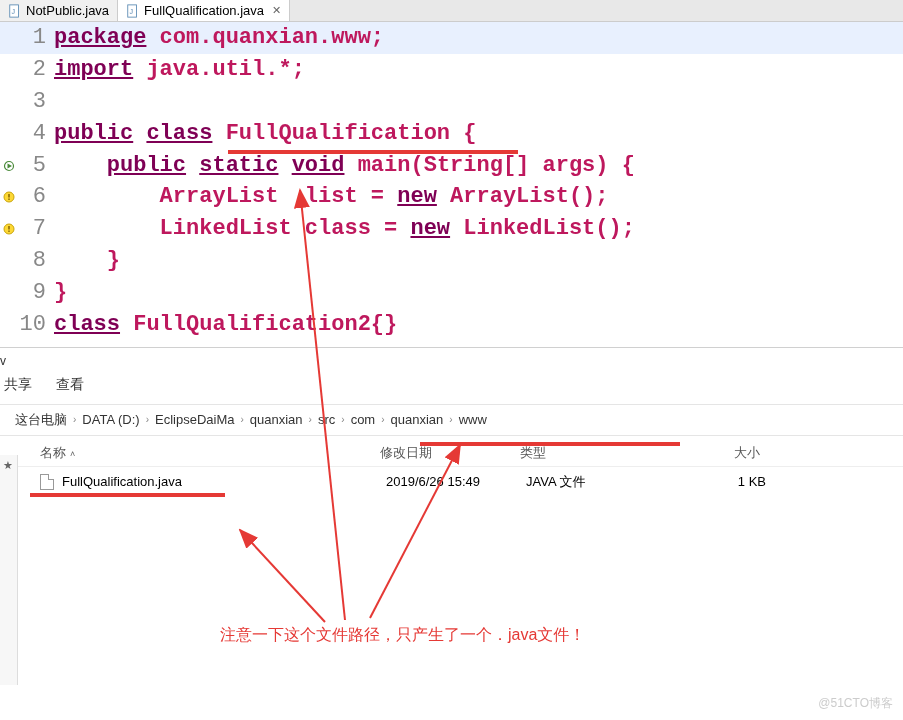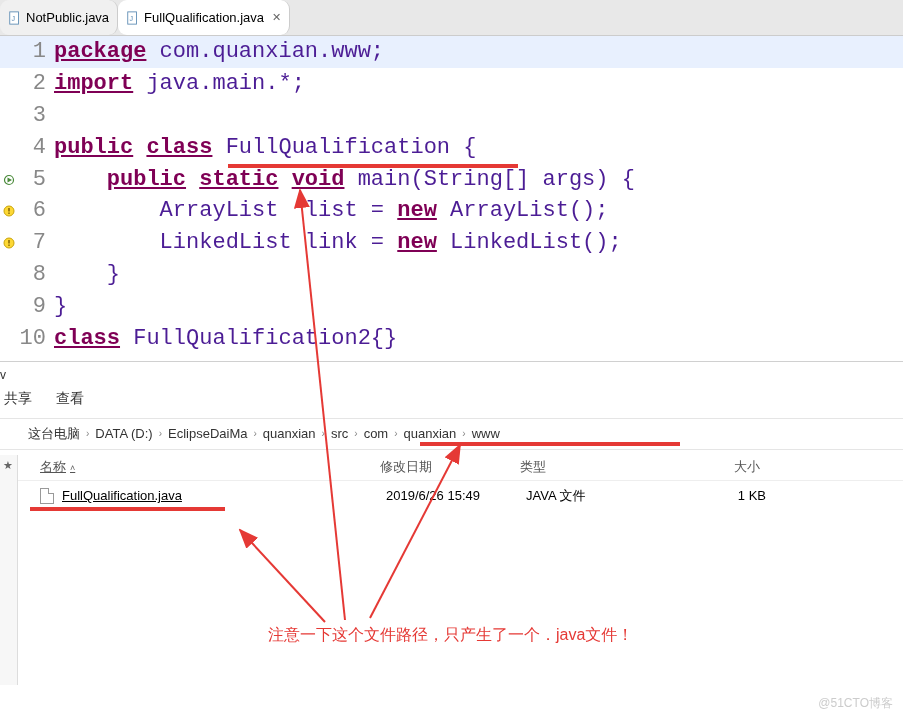--- a/index.html
+++ b/index.html
@@ -1,48 +1,48 @@
 <!DOCTYPE html>
 <html><head>
 <meta charset="utf-8">
 <style>
 * { margin: 0; padding: 0; box-sizing: border-box; }
 body { font-family: "Microsoft YaHei", "Segoe UI", sans-serif; font-size: 13px; background: #fff; width: 903px; }
 
 
 .tab-bar { display: flex; background: #e8e8e8; border-bottom: 1px solid #ccc; }
-.tab { display: flex; align-items: center; padding: 10px 8px; border-right: 1px solid #ccc; background: #f0f0f0; cursor: pointer; gap: 4px; border-radius: 9px; }
+.tab { display: flex; align-items: center; padding: 3px 8px; border-right: 1px solid #ccc; background: #f0f0f0; cursor: pointer; gap: 4px; }
 .tab.active { background: #fff; }
 .tab-icon { width: 14px; height: 14px; display: inline-block; }
 .tab-close { font-size: 11px; color: #666; margin-left: 4px; }
 
 
 .editor { background: #fff; font-family: Consolas, "Courier New", monospace; font-size: 22px; line-height: 1.45; position: relative; }
 .code-line { display: flex; }
 .gutter-mark { width: 18px; display: flex; align-items: center; justify-content: center; }
 .line-num { width: 36px; text-align: right; color: #888; padding-right: 8px; user-select: none; }
 .code { white-space: pre; flex: 1; }
 .hl-line { background: #e8f0fe; }
 
 .kw { color: #7f0055; font-weight: bold; text-decoration: underline; }
-.plain { color: #4c1d95; }
+.plain { color: #be185d; font-weight: bold; }
 
 
 .red-underline { position: absolute; height: 4px; background: #e53935; }
 
 
 .explorer { border-top: 1px solid #d0d0d0; margin-top: 6px; }
 .explorer-header { padding: 6px 0 4px 0; font-size: 12px; color: #333; }
 .explorer-toolbar { display: flex; gap: 24px; padding: 4px 4px 10px 4px; color: #333; font-size: 14px; }
-.breadcrumb { display: flex; align-items: center; gap: 6px; padding: 6px 28px; border-top: 1px solid #e5e5e5; border-bottom: 1px solid #e5e5e5; font-size: 13px; color: #333; position: relative; }
+.breadcrumb { display: flex; align-items: center; gap: 6px; padding: 6px 15px; border-top: 1px solid #e5e5e5; border-bottom: 1px solid #e5e5e5; font-size: 13px; color: #333; position: relative; }
 .breadcrumb .sep { color: #888; font-size: 10px; }
 .breadcrumb .crumb { cursor: pointer; }
 
 .file-columns { display: flex; padding: 8px 0 4px 40px; color: #555; font-size: 13px; border-bottom: 1px solid #eee; }
-.col-name { width: 340px; text-decoration: underline; }
+.col-name { width: 340px; }
 .col-date { width: 140px; }
 .col-type { width: 140px; }
 .col-size { width: 100px; text-align: right; }
 .sort-caret { font-size: 9px; color: #666; margin-left: 4px; }
 
 .file-row { display: flex; padding: 6px 0 2px 40px; font-size: 13px; align-items: center; position: relative; }
 .file-icon { width: 14px; height: 16px; border: 1px solid #999; margin-right: 8px; position: relative; }
 .file-icon::after { content: ''; position: absolute; top: -1px; right: -1px; width: 5px; height: 5px; background: #fff; border-left: 1px solid #999; border-bottom: 1px solid #999; }
 
 
@@ -80,21 +80,21 @@
 
   <div class="red-underline" style="left:228px; top:128px; width:290px;"></div>
 <div class="code-line hl-line">
       <div class="gutter-mark"></div>
       <div class="line-num">1</div>
       <div class="code"><span class="kw">package</span><span class="plain"> com.quanxian.www;</span></div>
     </div>
     <div class="code-line">
       <div class="gutter-mark"></div>
       <div class="line-num">2</div>
-      <div class="code"><span class="kw">import</span><span class="plain"> java.main.*;</span></div>
+      <div class="code"><span class="kw">import</span><span class="plain"> java.util.*;</span></div>
     </div>
     <div class="code-line">
       <div class="gutter-mark"></div>
       <div class="line-num">3</div>
       <div class="code"><span class="plain"></span></div>
     </div>
     <div class="code-line">
       <div class="gutter-mark"></div>
       <div class="line-num">4</div>
       <div class="code"><span class="kw">public</span><span class="plain"> </span><span class="kw">class</span><span class="plain"> FullQualification {</span></div>
@@ -122,21 +122,21 @@
     </div>
     <div class="code-line">
       <div class="gutter-mark">
         <svg class="warning-icon" viewBox="0 0 12 12">
           <circle cx="6" cy="6" r="5" fill="#fdd835" stroke="#c9a40a"></circle>
           <rect x="5.3" y="3" width="1.4" height="3.5" fill="#7a5c00"></rect>
           <rect x="5.3" y="7.5" width="1.4" height="1.4" fill="#7a5c00"></rect>
         </svg>
       </div>
       <div class="line-num">7</div>
-      <div class="code"><span class="plain">        LinkedList link = </span><span class="kw">new</span><span class="plain"> LinkedList();</span></div>
+      <div class="code"><span class="plain">        LinkedList class = </span><span class="kw">new</span><span class="plain"> LinkedList();</span></div>
     </div>
     <div class="code-line">
       <div class="gutter-mark"></div>
       <div class="line-num">8</div>
       <div class="code"><span class="plain">    }</span></div>
     </div>
     <div class="code-line">
       <div class="gutter-mark"></div>
       <div class="line-num">9</div>
       <div class="code"><span class="plain">}</span></div>
@@ -202,15 +202,15 @@
 
   <line x1="345" y1="620" x2="300" y2="190" stroke="#e53935" stroke-width="2" marker-end="url(#arrowhead)"></line>
 
   <line x1="370" y1="618" x2="460" y2="445" stroke="#e53935" stroke-width="2" marker-end="url(#arrowhead)"></line>
 
   <line x1="325" y1="622" x2="240" y2="530" stroke="#e53935" stroke-width="2" marker-end="url(#arrowhead)"></line>
 
   <rect x="420" y="442" width="260" height="4" fill="#e53935"></rect>
 </svg>
 
-<div class="annotation-text" style="left:220px; top:625px;margin-left:48px;">注意一下这个文件路径，只产生了一个．java文件！</div>
+<div class="annotation-text" style="left:220px; top:625px;">注意一下这个文件路径，只产生了一个．java文件！</div>
 
 <div class="watermark">@51CTO博客</div>
 
 </body></html>

